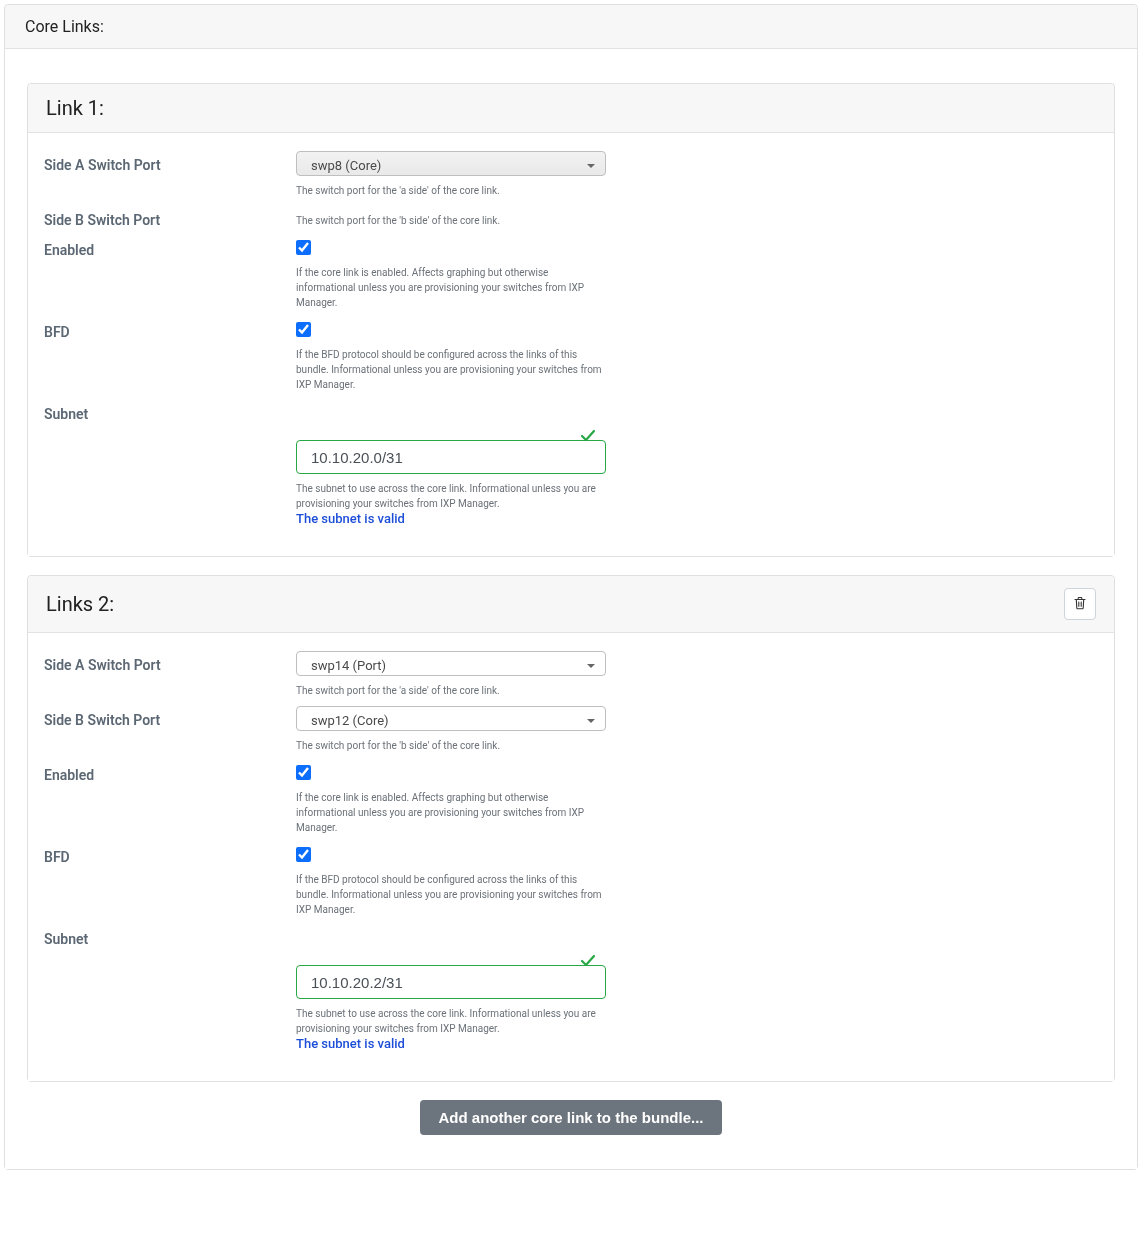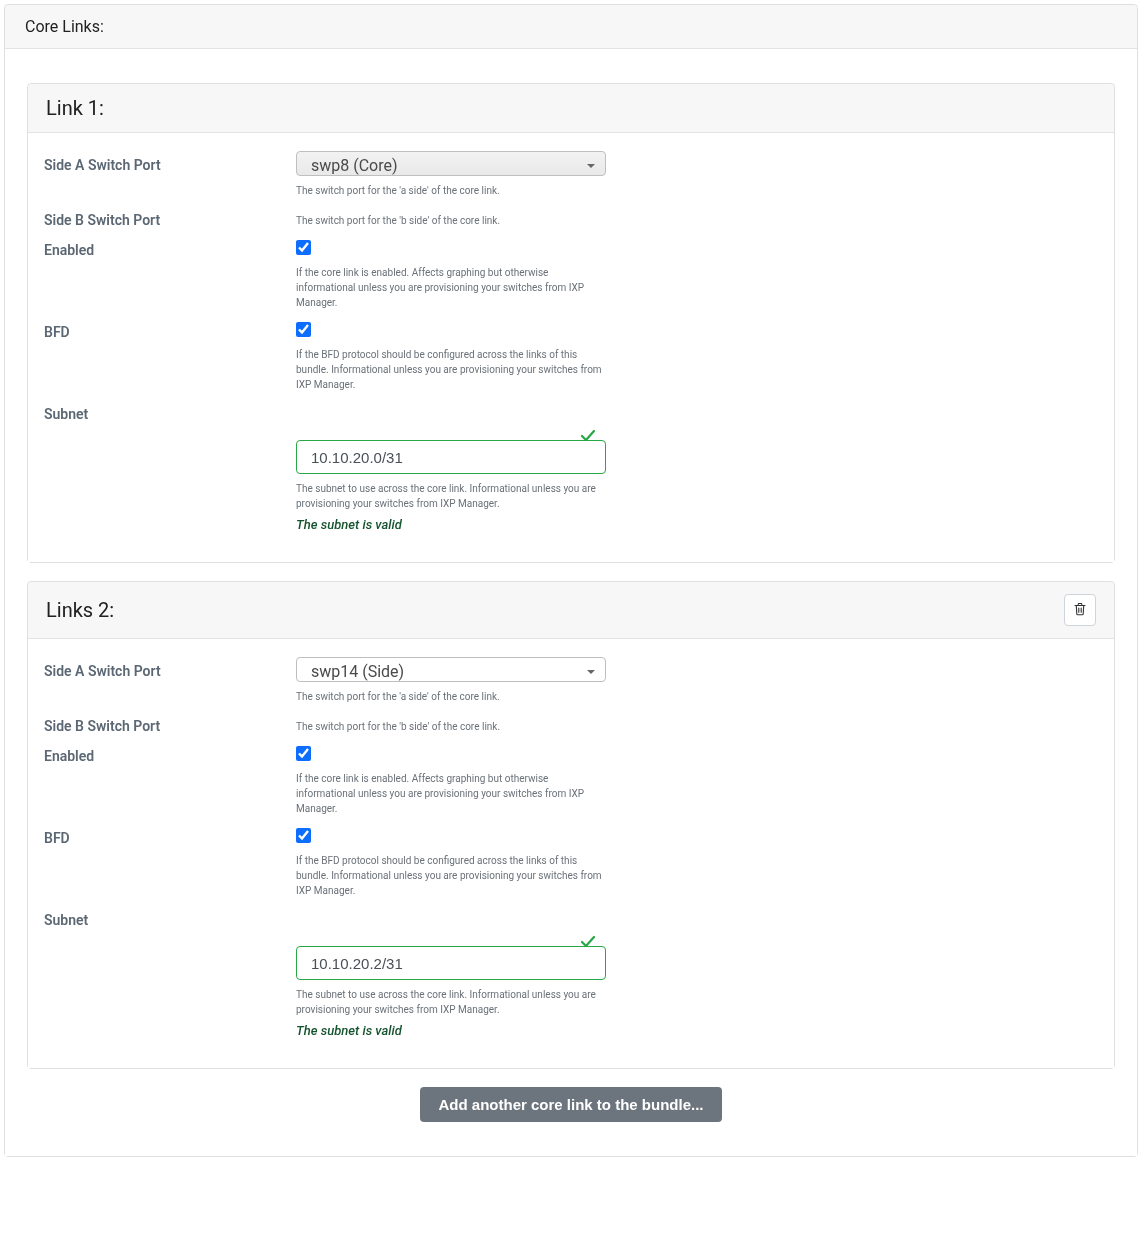--- a/index.html
+++ b/index.html
@@ -57,21 +57,21 @@
       color: #5b6773;
       font-size: 14px;
     }
     .control-col {
       width: 310px;
     }
     .select-like {
       border: 1px solid #bfbfbf;
       border-radius: 4px;
       padding: 5px 24px 18px 14px;
-      font-size: 16px;
+      font-size: 13px;
       color: #4a4a4a;
       position: relative;
       height: 16px;
       line-height: 18px;
       cursor: pointer;
     }
     .select-bg {
       background: linear-gradient(#f2f2f2, #e9e9e9);
     }
     .select-white {
@@ -86,25 +86,23 @@
       border-right: 4px solid transparent;
       border-top: 4px solid #666;
     }
     .help-text {
       color: #6a7178;
       font-size: 10px;
       margin-top: 7px;
       line-height: 1.5;
     }
     .valid-text {
-      color: #14532d;
+      color: #1d4ed8;
       font-size: 13px;
-      margin-top: 6px;
       font-weight: 500;
-      font-style: italic;
     }
     input[type="checkbox"] {
       width: 15px; height: 15px;
       accent-color: #0d6efd;
       margin-top: 4px;
     }
     .input-valid {
       border: 1px solid #28a745;
       border-radius: 4px;
       padding: 7px 34px 7px 14px;
@@ -242,32 +240,36 @@
         </button>
       </div>
       <div class="panel-body">
 
         <div class="form-row">
           <div class="label-col">
             <label>Side A Switch Port</label>
           </div>
           <div class="control-col">
             <div class="select-like select-white">
-              <span>swp14 (Side)</span>
+              <span>swp14 (Port)</span>
               <span class="select-caret"></span>
             </div>
             <div class="help-text">The switch port for the 'a side' of the core link.</div>
           </div>
         </div>
 
         <div class="form-row">
           <div class="label-col">
             <label>Side B Switch Port</label>
           </div>
           <div class="control-col">
+            <div class="select-like select-white">
+              <span>swp12 (Core)</span>
+              <span class="select-caret"></span>
+            </div>
             <div class="help-text">The switch port for the 'b side' of the core link.</div>
           </div>
         </div>
 
         <div class="form-row">
           <div class="label-col">
             <label>Enabled</label>
           </div>
           <div class="control-col">
             <input type="checkbox" checked="" style="">

